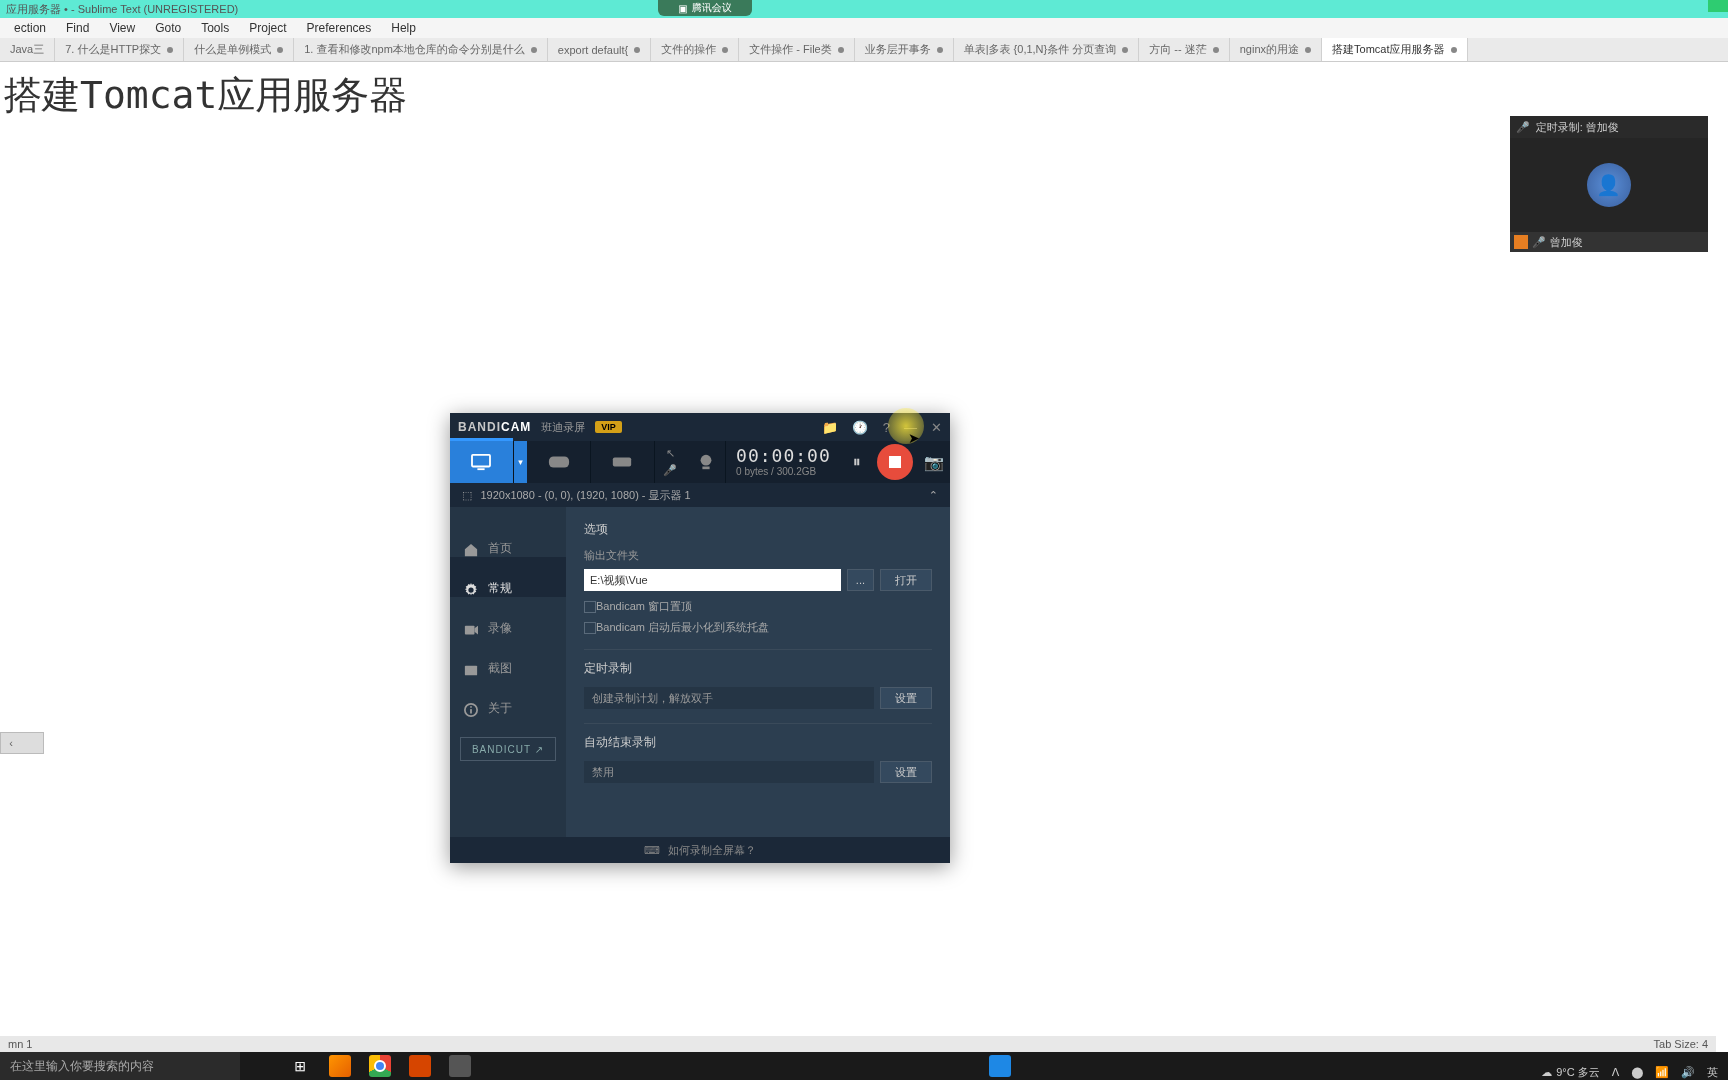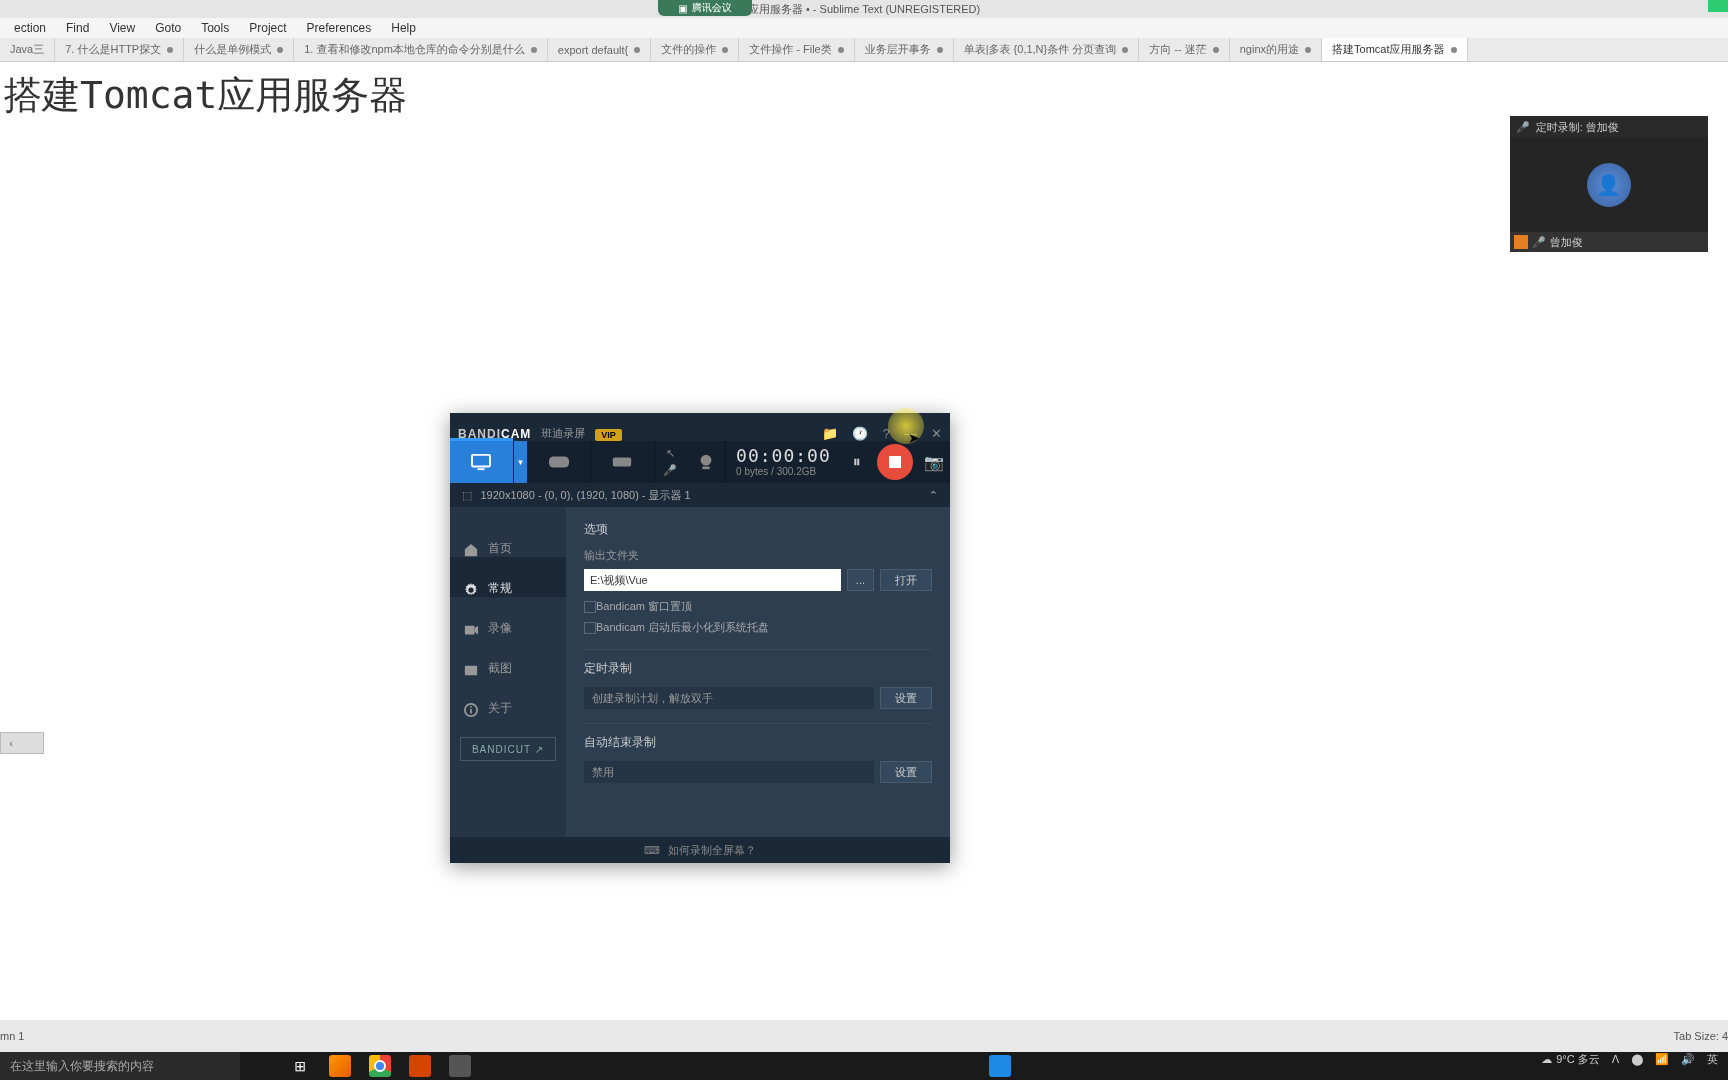--- a/index.html
+++ b/index.html
@@ -1,33 +1,33 @@
 <!DOCTYPE html>
 <html><head>
 <meta charset="utf-8">
 <style>
 * { margin: 0; padding: 0; box-sizing: border-box; font-family: "Microsoft YaHei", Arial, sans-serif; }
 body { width: 1728px; height: 1080px; background: #fff; overflow: hidden; position: relative; }
 
-.titlebar { height: 18px; background: #e5e5e5; font-size: 11px; color: #555; padding: 2px 6px; display: flex; align-items: center; justify-content: center; }
+.titlebar { height: 18px; background: #5eead4; font-size: 11px; color: #555; padding: 2px 6px; display: flex; align-items: center; }
 
 .menubar { height: 20px; background: #f5f5f5; display: flex; font-size: 12px; color: #333; padding-left: 4px; align-items: center; }
 .menubar span { padding: 2px 10px; cursor: default; }
 
 .tabs { height: 24px; background: #eaeaea; border-bottom: 1px solid #ccc; display: flex; font-size: 11px; color: #666; overflow: hidden; }
 .tab { padding: 4px 10px; border-right: 1px solid #d0d0d0; display: flex; align-items: center; gap: 6px; white-space: nowrap; cursor: default; }
 .tab.active { background: #fff; color: #333; }
 .tab .mod { width: 6px; height: 6px; border-radius: 50%; background: #888; }
 
 .editor { position: absolute; top: 62px; left: 0; right: 0; bottom: 44px; background: #fff; }
 .editor h1 { font-family: Consolas, monospace; font-size: 38px; font-weight: 400; color: #333; padding: 8px 0 0 4px; }
 
-.statusbar { position: absolute; bottom: 28px; left: 0; right: 0; height: 32px; background: #e8e8e8; font-size: 11px; color: #555; padding: 0 0; display: flex; align-items: center; justify-content: space-between; }
-
-.taskbar { position: absolute; bottom: 0; left: 0; right: 0; height: 28px; background: #1a1a1a; display: flex; align-items: flex-start; }
+.statusbar { position: absolute; bottom: 28px; left: 0; right: 12px; height: 16px; background: #e8e8e8; font-size: 11px; color: #555; padding: 0 8px; display: flex; align-items: center; justify-content: space-between; }
+
+.taskbar { position: absolute; bottom: 0; left: 0; right: 0; height: 28px; background: #1a1a1a; display: flex; align-items: flex-end; }
 .search-box { width: 240px; height: 28px; background: #2b2b2b; color: #aaa; font-size: 12px; padding: 0 10px; display: flex; align-items: center; }
 .tb-icon { width: 40px; height: 28px; display: flex; align-items: center; justify-content: center; color: #fff; font-size: 14px; }
 .tb-app { width: 40px; height: 28px; display: flex; align-items: center; justify-content: center; }
 .tb-app .ico { width: 22px; height: 22px; border-radius: 3px; }
 .firefox { background: linear-gradient(135deg,#ff9500,#e66000); }
 .chrome { background: conic-gradient(#ea4335 0 120deg,#34a853 120deg 240deg,#fbbc05 240deg 360deg); border-radius: 50%; position: relative; }
 .chrome::after { content:""; position:absolute; inset:5px; background:#4285f4; border-radius:50%; border:2px solid #fff; }
 .other1 { background: #d64500; }
 .tray { margin-left: auto; display: flex; align-items: center; gap: 12px; padding: 0 10px; color: #ccc; font-size: 11px; }
 .tray .weather { display: flex; align-items: center; gap: 4px; }
@@ -35,21 +35,21 @@
 .meeting-pill { position: absolute; top: 0; left: 658px; width: 94px; height: 16px; background: #3a7a5a; border-radius: 0 0 6px 6px; color: #fff; font-size: 10px; display: flex; align-items: center; justify-content: center; gap: 4px; }
 
 .vc-panel { position: absolute; top: 116px; right: 20px; width: 198px; background: #1e1e1e; color: #ccc; font-size: 11px; }
 .vc-header { height: 22px; background: #2a2a2a; display: flex; align-items: center; gap: 6px; padding: 0 6px; }
 .vc-body { height: 94px; background: #252525; display: flex; align-items: center; justify-content: center; }
 .vc-avatar { width: 44px; height: 44px; border-radius: 50%; background: radial-gradient(circle,#5a8fd8,#3a5f9e); display: flex; align-items: center; justify-content: center; font-size: 20px; }
 .vc-footer { height: 20px; background: #333; display: flex; align-items: center; gap: 4px; padding: 0 4px; }
 .vc-footer .pi { width: 14px; height: 14px; background: #e67e22; }
 
 .bandicam { position: absolute; top: 413px; left: 450px; width: 500px; background: #1b2838; color: #c8c8c8; font-size: 12px; box-shadow: 0 4px 20px rgba(0,0,0,.4); }
-.bc-title { height: 28px; background: #1b2838; display: flex; align-items: flex-end; padding: 0 8px; gap: 10px; }
+.bc-title { height: 28px; background: #1b2838; display: flex; align-items: center; padding: 0 8px; gap: 10px; }
 .bc-logo { font-weight: bold; font-size: 12px; letter-spacing: 1px; }
 .bc-logo .cam { color: #fff; }
 .bc-vip { background: #d4a017; color: #000; font-size: 9px; padding: 1px 6px; border-radius: 2px; font-weight: bold; }
 .bc-title-icons { margin-left: auto; display: flex; gap: 14px; color: #888; font-size: 13px; }
 .bc-title-icons span { cursor: default; }
 
 .bc-toolbar { height: 42px; display: flex; background: #15202e; align-items: stretch; }
 .bc-mode { width: 64px; display: flex; align-items: center; justify-content: center; border-right: 1px solid #0a1520; position: relative; }
 .bc-mode.active { background: #2980db; }
 .bc-mode.active::before { content:""; position:absolute; top:-3px; left:0; right:0; height:3px; background:#3498ff; }

